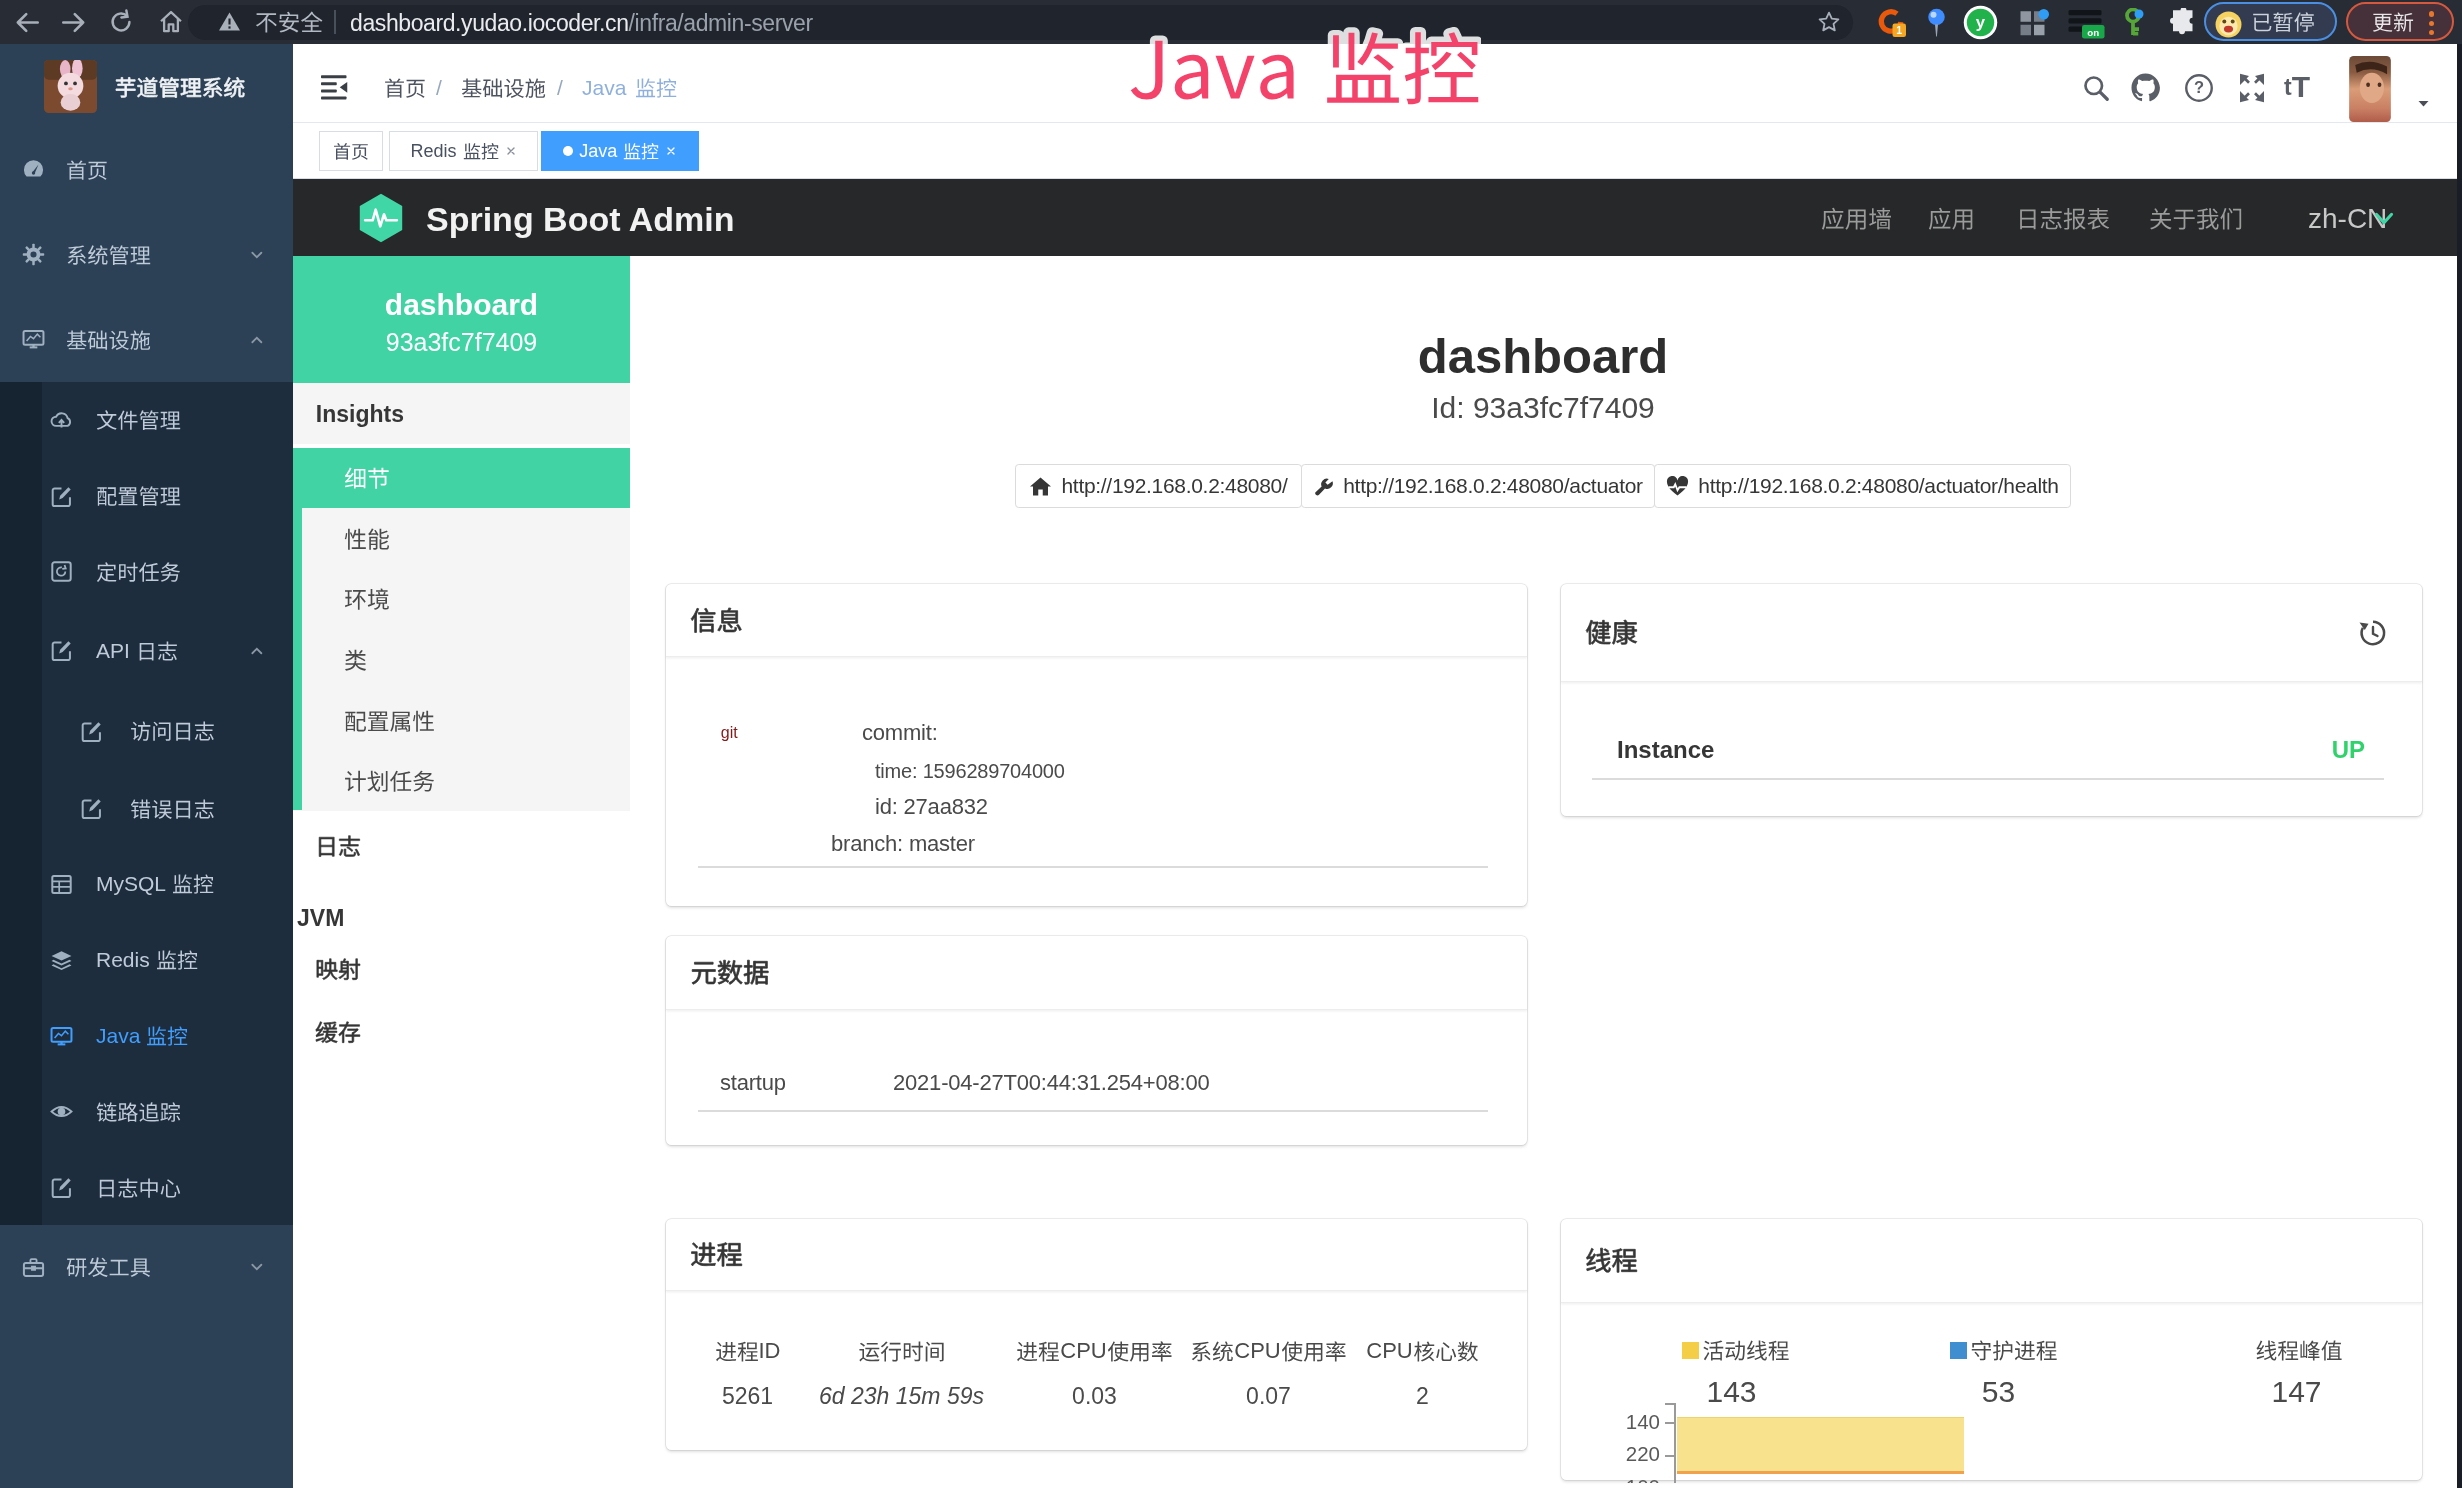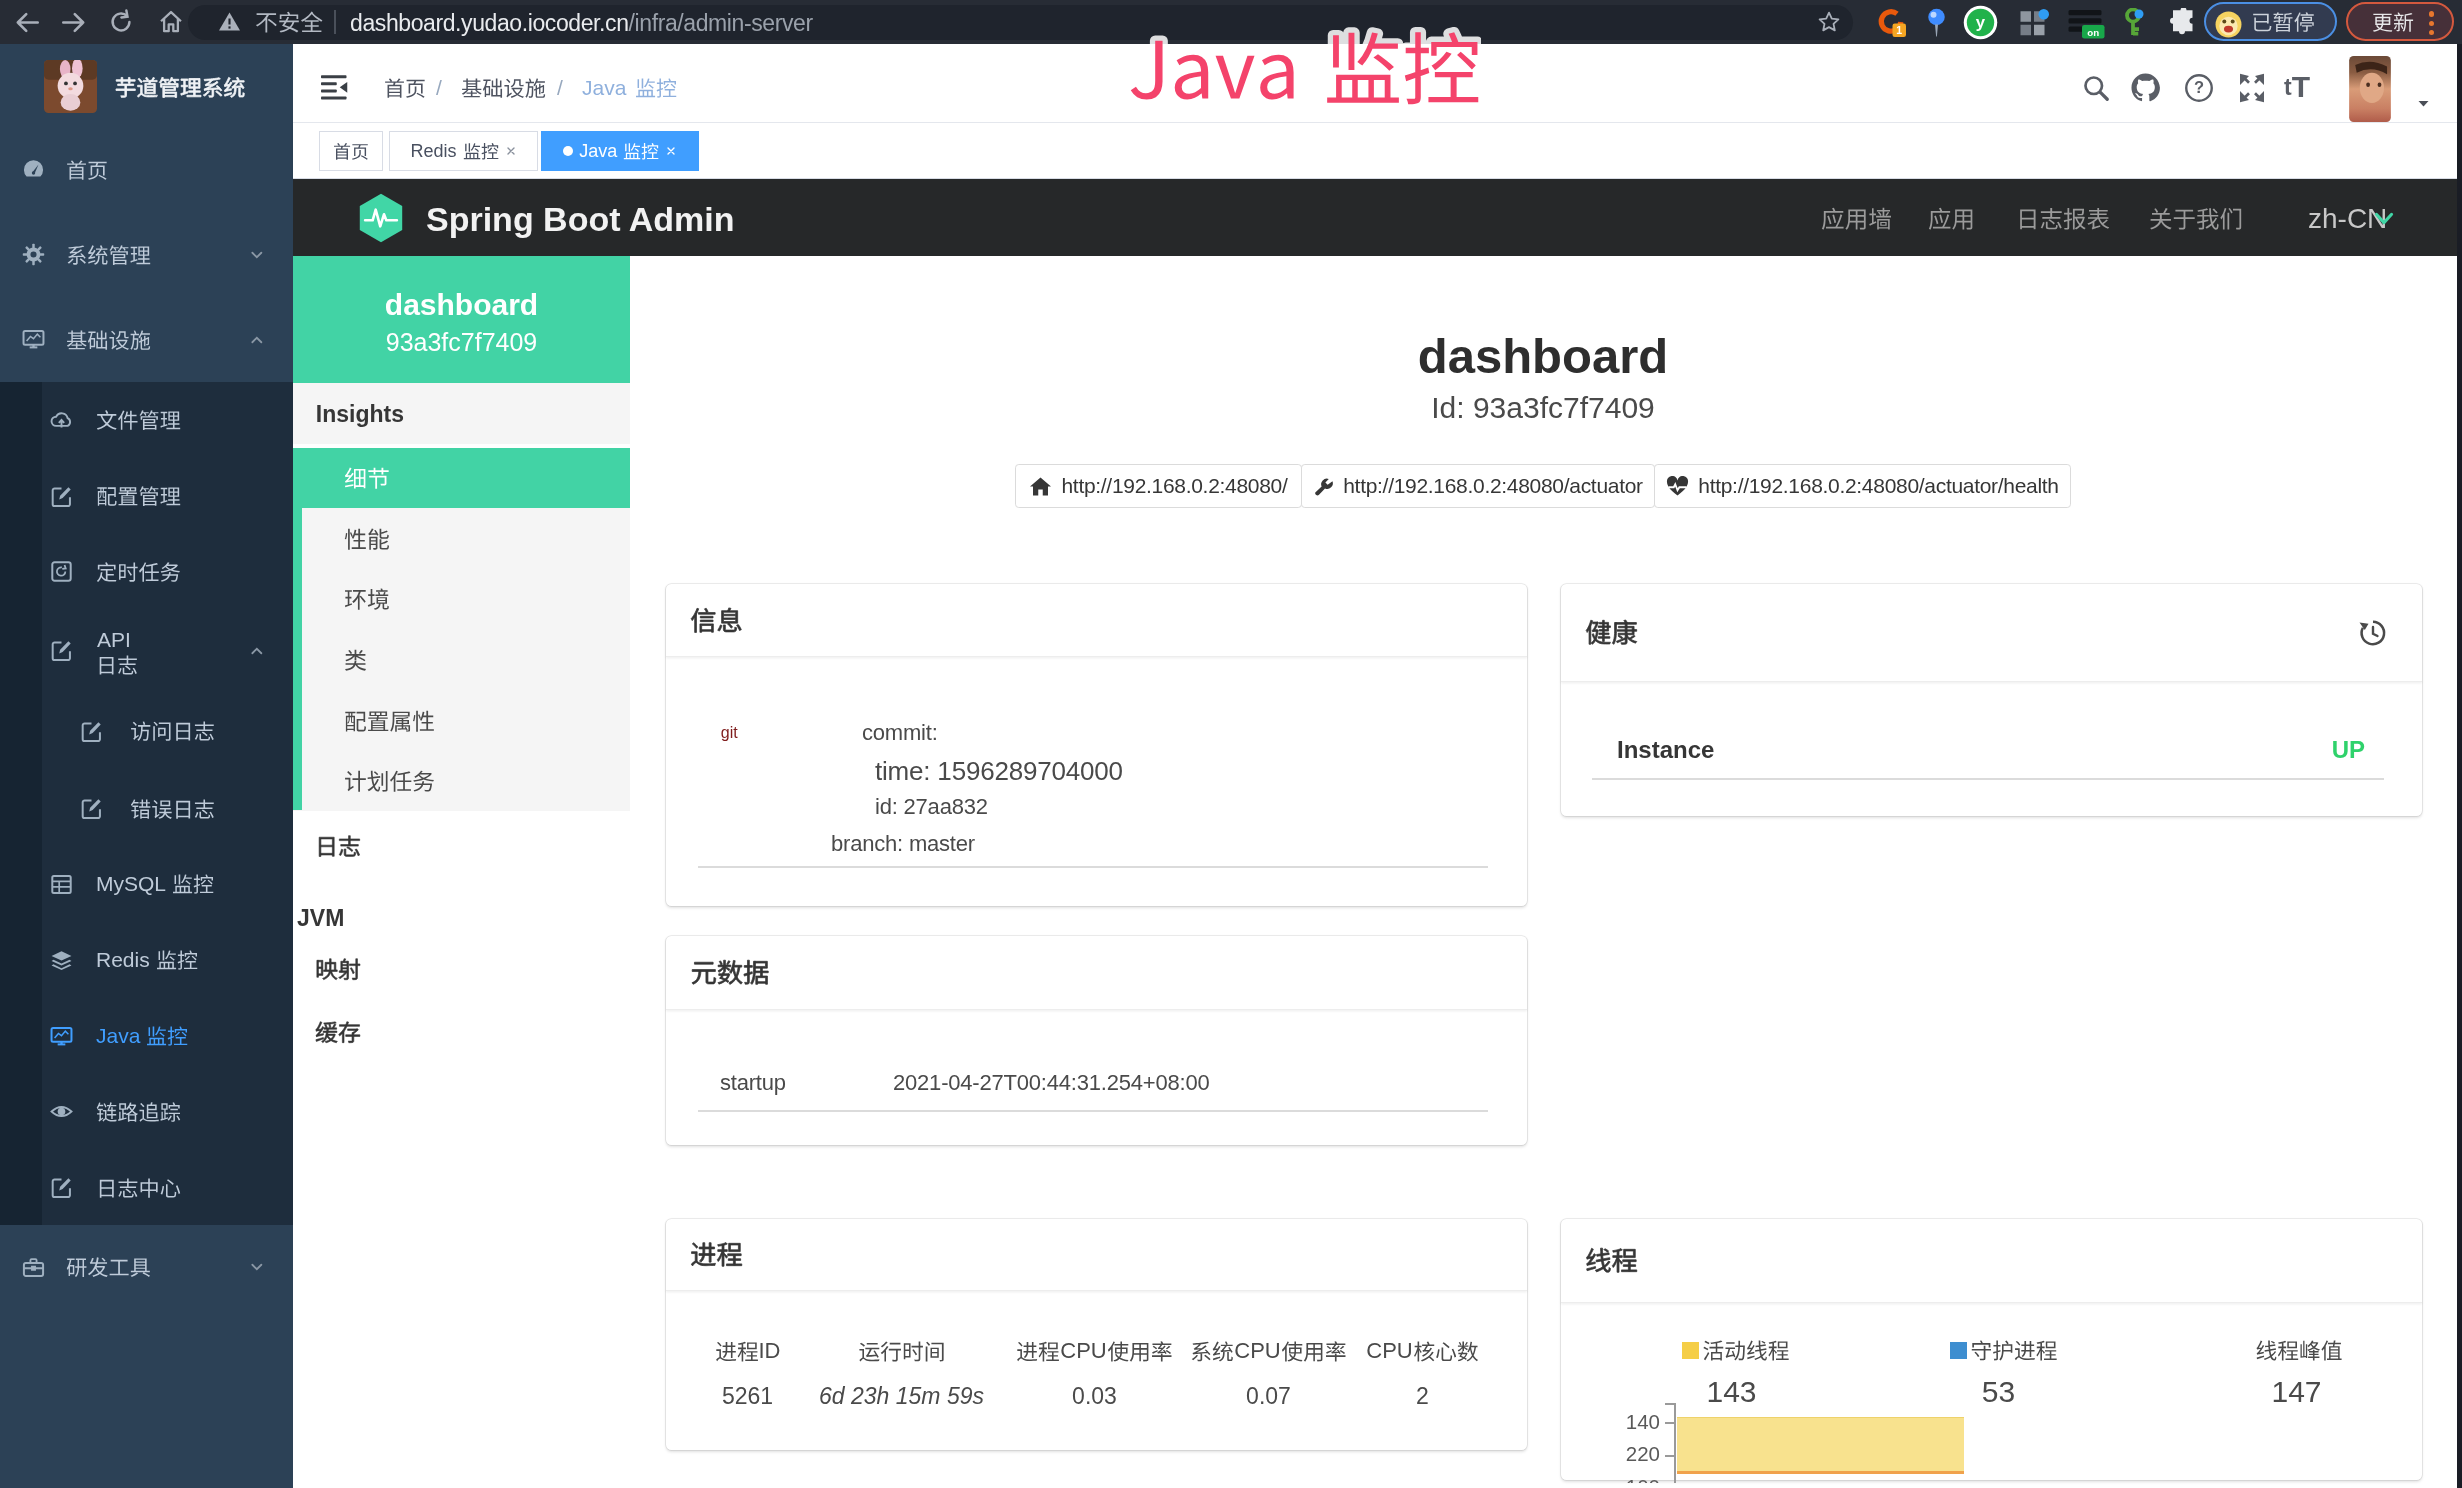--- a/index.html
+++ b/index.html
@@ -197,21 +197,21 @@
     <svg width="85" height="26.5" viewBox="0 -28 112 35" style="overflow:visible">
       <path transform="translate(0,-0)" d="M5.9 -14.9H22.3V-12.9H5.9ZM14 -8.3H23.4V-6.3H14ZM12.9 -13.9H15.1V0.3L12.9 -0ZM6.3 -10.6 8.4 -10.4Q7.8 -6.1 6.5 -2.9Q5.1 0.2 2.7 2.3Q2.6 2.1 2.3 1.9Q1.9 1.6 1.6 1.3Q1.3 1.1 1 0.9Q3.4 -0.9 4.6 -3.8Q5.8 -6.8 6.3 -10.6ZM7.6 -7Q8.3 -4.9 9.5 -3.5Q10.7 -2.2 12.2 -1.5Q13.8 -0.8 15.6 -0.6Q17.5 -0.3 19.6 -0.3Q20 -0.3 20.7 -0.3Q21.4 -0.3 22.2 -0.3Q23.1 -0.3 24.1 -0.3Q25 -0.3 25.7 -0.3Q26.5 -0.3 26.9 -0.3Q26.7 -0.1 26.6 0.3Q26.4 0.7 26.3 1.1Q26.2 1.5 26.1 1.8H24.7H19.5Q17 1.8 14.9 1.5Q12.8 1.1 11.1 0.3Q9.4 -0.6 8.1 -2.2Q6.8 -3.8 5.9 -6.3ZM2.3 -20.4H25.7V-14.2H23.6V-18.4H4.4V-14.2H2.3ZM11.9 -23.1 14 -23.7Q14.5 -22.9 15 -21.9Q15.5 -21 15.7 -20.3L13.5 -19.6Q13.3 -20.3 12.9 -21.3Q12.4 -22.3 11.9 -23.1Z M31.3 -21.2H39V-3H31.3V-4.9H37.1V-19.3H31.3ZM31.4 -13.1H37.8V-11.3H31.4ZM30.3 -21.2H32.3V-0.7H30.3ZM40.3 -17.9H54.9V-15.8H40.3ZM49.4 -23.4H51.5V-0.9Q51.5 0.2 51.2 0.8Q50.9 1.3 50.1 1.6Q49.4 1.8 48 1.9Q46.6 2 44.5 2Q44.4 1.5 44.2 0.9Q44 0.3 43.7 -0.2Q44.9 -0.2 45.8 -0.1Q46.8 -0.1 47.6 -0.1Q48.3 -0.1 48.6 -0.2Q49 -0.2 49.2 -0.3Q49.4 -0.5 49.4 -0.9ZM41.3 -12.7 43 -13.6Q43.8 -12.5 44.6 -11.3Q45.4 -10.1 46.2 -8.9Q46.9 -7.7 47.4 -6.9L45.5 -5.8Q45.1 -6.7 44.4 -7.9Q43.7 -9.1 42.8 -10.3Q42 -11.6 41.3 -12.7Z M80.2 -22.8 81.8 -21.1Q80.2 -20.5 78.3 -20.1Q76.5 -19.6 74.4 -19.2Q72.3 -18.9 70.2 -18.5Q68.1 -18.2 66.1 -18Q66 -18.4 65.8 -18.9Q65.6 -19.4 65.4 -19.8Q67.4 -20 69.5 -20.4Q71.5 -20.7 73.5 -21.1Q75.4 -21.5 77.2 -21.9Q78.9 -22.4 80.2 -22.8ZM64.5 -11.5H82.9V-9.5H64.5ZM65.6 -0.9H82.4V1.1H65.6ZM72.8 -19.7H74.9V-0.3H72.8ZM61.2 -16.1 63.3 -18.2 63.3 -18.1V2.2H61.2ZM64.2 -23.5 66.3 -22.9Q65.3 -20.4 64 -18.1Q62.6 -15.7 61.1 -13.6Q59.5 -11.6 57.9 -10Q57.8 -10.2 57.6 -10.6Q57.3 -11 57.1 -11.4Q56.8 -11.8 56.6 -12.1Q58.1 -13.4 59.5 -15.3Q61 -17.1 62.2 -19.2Q63.4 -21.3 64.2 -23.5Z M87.5 -7.9H107V-6H87.5ZM106.3 -7.9H108.4Q108.4 -7.9 108.3 -7.7Q108.3 -7.6 108.3 -7.3Q108.3 -7.1 108.3 -7Q107.9 -4.4 107.6 -2.8Q107.3 -1.1 106.9 -0.2Q106.5 0.7 106 1.2Q105.6 1.6 105.1 1.7Q104.5 1.9 103.8 1.9Q103.1 1.9 102 1.9Q100.8 1.9 99.6 1.8Q99.5 1.4 99.3 0.9Q99.2 0.4 98.9 -0Q99.8 0.1 100.6 0.1Q101.5 0.1 102.1 0.2Q102.8 0.2 103.2 0.2Q103.6 0.2 103.9 0.1Q104.2 0.1 104.4 -0.1Q104.8 -0.4 105.1 -1.3Q105.4 -2.1 105.7 -3.7Q106 -5.2 106.3 -7.6ZM96.5 -10.7 98.7 -10.5Q98.1 -6.7 96.7 -4.2Q95.2 -1.7 92.8 -0.2Q90.3 1.3 86.7 2.2Q86.7 1.9 86.4 1.6Q86.2 1.3 86 0.9Q85.8 0.6 85.6 0.4Q89 -0.3 91.2 -1.6Q93.5 -2.9 94.8 -5.1Q96.1 -7.3 96.5 -10.7ZM93 -20.6H106.6V-18.8H93ZM106.1 -20.6H106.5L106.9 -20.7L108.1 -19.9Q106.6 -17.6 104.2 -15.9Q101.8 -14.2 98.9 -13.1Q95.9 -11.9 92.6 -11.1Q89.4 -10.4 86.1 -10Q86 -10.4 85.8 -10.9Q85.5 -11.5 85.3 -11.9Q88.4 -12.2 91.6 -12.8Q94.7 -13.4 97.5 -14.5Q100.4 -15.5 102.6 -17Q104.8 -18.5 106.1 -20.4ZM93 -18.5Q94.5 -16.6 97.2 -15.2Q99.8 -13.9 103.4 -13.2Q106.9 -12.5 110.9 -12.2Q110.7 -12 110.5 -11.7Q110.2 -11.3 110.1 -11Q109.9 -10.6 109.7 -10.3Q105.6 -10.7 102.1 -11.6Q98.5 -12.4 95.8 -14Q93 -15.5 91.2 -17.8ZM94.7 -23.6 96.9 -23.1Q95.5 -20.9 93.3 -18.6Q91 -16.4 87.8 -14.6Q87.7 -14.9 87.5 -15.2Q87.3 -15.5 87 -15.8Q86.7 -16 86.5 -16.2Q88.5 -17.2 90.1 -18.5Q91.7 -19.7 92.8 -21Q94 -22.3 94.7 -23.6Z" fill="#bfcbd9"></path>
     </svg>
   </div>
 <div style="position:absolute;left:50px;top:639px;width:23px;height:23px;">
     <svg width="23" height="23" viewBox="0 0 30 30">
       <path d="M26 16 V25 A2.5 2.5 0 0 1 23.5 27.5 H6 A2.5 2.5 0 0 1 3.5 25 V7 A2.5 2.5 0 0 1 6 4.5 H15" fill="none" stroke="#9fb0c0" stroke-width="2.6"></path>
       <path d="M12 19 L13.2 14 L24 3 L27 6 L16.5 17 Z" fill="#9fb0c0"></path>
     </svg>
   </div>
-<div style="position:absolute;left:96px;top:628px;height:46px;display:flex;align-items:center;flex-direction:column;">
+<div style="position:absolute;left:96px;top:628px;height:46px;display:flex;align-items:center;">
     <span style="font-size:21px;color:#bfcbd9;margin-right:6px">API</span>
     <svg width="42" height="26.5" viewBox="0 -28 56 35" style="overflow:visible">
       <path transform="translate(0,-0)" d="M4.9 -21.6H23.3V1.8H21.1V-19.5H7.1V1.9H4.9ZM6.4 -11.9H22V-9.9H6.4ZM6.3 -2H22V0.1H6.3Z M29.6 -19.5H54.5V-17.5H29.6ZM31.4 -12.7H52.8V-10.7H31.4ZM40.9 -23.5H43V-11.3H40.9ZM35.6 -7.2H37.7V-1.1Q37.7 -0.5 38 -0.3Q38.4 -0.1 39.7 -0.1Q40 -0.1 40.6 -0.1Q41.2 -0.1 42 -0.1Q42.7 -0.1 43.5 -0.1Q44.3 -0.1 44.9 -0.1Q45.6 -0.1 45.9 -0.1Q46.7 -0.1 47 -0.3Q47.4 -0.5 47.6 -1.3Q47.7 -2 47.8 -3.5Q48 -3.4 48.4 -3.2Q48.7 -3 49.1 -2.9Q49.5 -2.8 49.7 -2.7Q49.6 -0.9 49.2 0.1Q48.9 1.1 48.1 1.5Q47.4 1.8 46 1.8Q45.8 1.8 45.2 1.8Q44.5 1.8 43.7 1.8Q42.8 1.8 42 1.8Q41.1 1.8 40.5 1.8Q39.8 1.8 39.6 1.8Q38 1.8 37.2 1.6Q36.3 1.3 35.9 0.7Q35.6 0.1 35.6 -1.1ZM38.6 -8.9 40 -10.1Q41.2 -9.5 42.4 -8.7Q43.6 -7.8 44.6 -7Q45.7 -6.2 46.4 -5.4L44.8 -4Q44.2 -4.7 43.2 -5.6Q42.1 -6.5 40.9 -7.3Q39.7 -8.2 38.6 -8.9ZM48.8 -6.5 50.7 -7.2Q51.5 -6.1 52.2 -4.7Q52.9 -3.3 53.5 -2.1Q54.2 -0.8 54.5 0.1L52.5 1Q52.1 0 51.6 -1.3Q51 -2.6 50.3 -3.9Q49.6 -5.3 48.8 -6.5ZM32.2 -6.9 34.1 -6.3Q33.8 -5.1 33.4 -3.8Q33 -2.5 32.4 -1.3Q31.9 -0.1 31.3 0.8L29.4 -0.1Q30 -1 30.6 -2.2Q31.1 -3.3 31.5 -4.6Q31.9 -5.8 32.2 -6.9Z" fill="#bfcbd9"></path>
     </svg>
   </div>
 <svg style="position:absolute;left:250px;top:645px;" width="13.7" height="12" viewBox="0 0 18 16">
     <path d="M3 11 L9 5 L15 11" stroke="#8a97a5" stroke-width="2.4" fill="none" stroke-linecap="round"></path>
   </svg>
 <div style="position:absolute;left:80px;top:720px;width:23px;height:23px;">
     <svg width="23" height="23" viewBox="0 0 30 30">
@@ -546,21 +546,21 @@
 <div style="position:absolute;left:720px;top:710px;height:46px;display:flex;align-items:center;">
     <svg width="0.8" height="29" viewBox="0 -30 1 38" style="overflow:visible">
       <path transform="translate(0,-0)" d="" fill="#4a4a4a"></path>
     </svg>
     <span style="font-size:16px;color:#7f1d1d">git</span>
   </div>
 <div style="position:absolute;left:862px;top:710px;height:46px;display:flex;align-items:center;">
     <span style="font-size:22px;color:#4a4a4a;letter-spacing:-0.2px">commit:</span>
   </div>
 <div style="position:absolute;left:875px;top:748px;height:46px;display:flex;align-items:center;">
-    <span style="font-size:26px;color:#4a4a4a;letter-spacing:-0.2px">time: 1596289704000</span>
+    <span style="font-size:20px;color:#4a4a4a;letter-spacing:-0.2px">time: 1596289704000</span>
   </div>
 <div style="position:absolute;left:875px;top:784px;height:46px;display:flex;align-items:center;">
     <span style="font-size:22px;color:#4a4a4a;letter-spacing:-0.2px">id: 27aa832</span>
   </div>
 <div style="position:absolute;left:831px;top:821px;height:46px;display:flex;align-items:center;">
     <span style="font-size:22px;color:#4a4a4a;letter-spacing:-0.2px">branch: master</span>
   </div>
 <div style="position:absolute;left:698px;top:866px;width:790px;height:1.5px;background:#dbdbdb;"></div>
 <div style="position:absolute;left:1561px;top:584px;width:861px;height:232px;background:#fff;border-radius:5.3px;box-shadow:0 1.5px 3px rgba(10,10,10,.12),0 0 0 0.8px rgba(10,10,10,.09);"></div>
 <div style="position:absolute;left:1561px;top:584px;width:861px;height:98px;border-bottom:1.5px solid #ededed;box-shadow:0 1.5px 2.3px rgba(10,10,10,.06);display:flex;align-items:center;padding-left:23.5px;">

